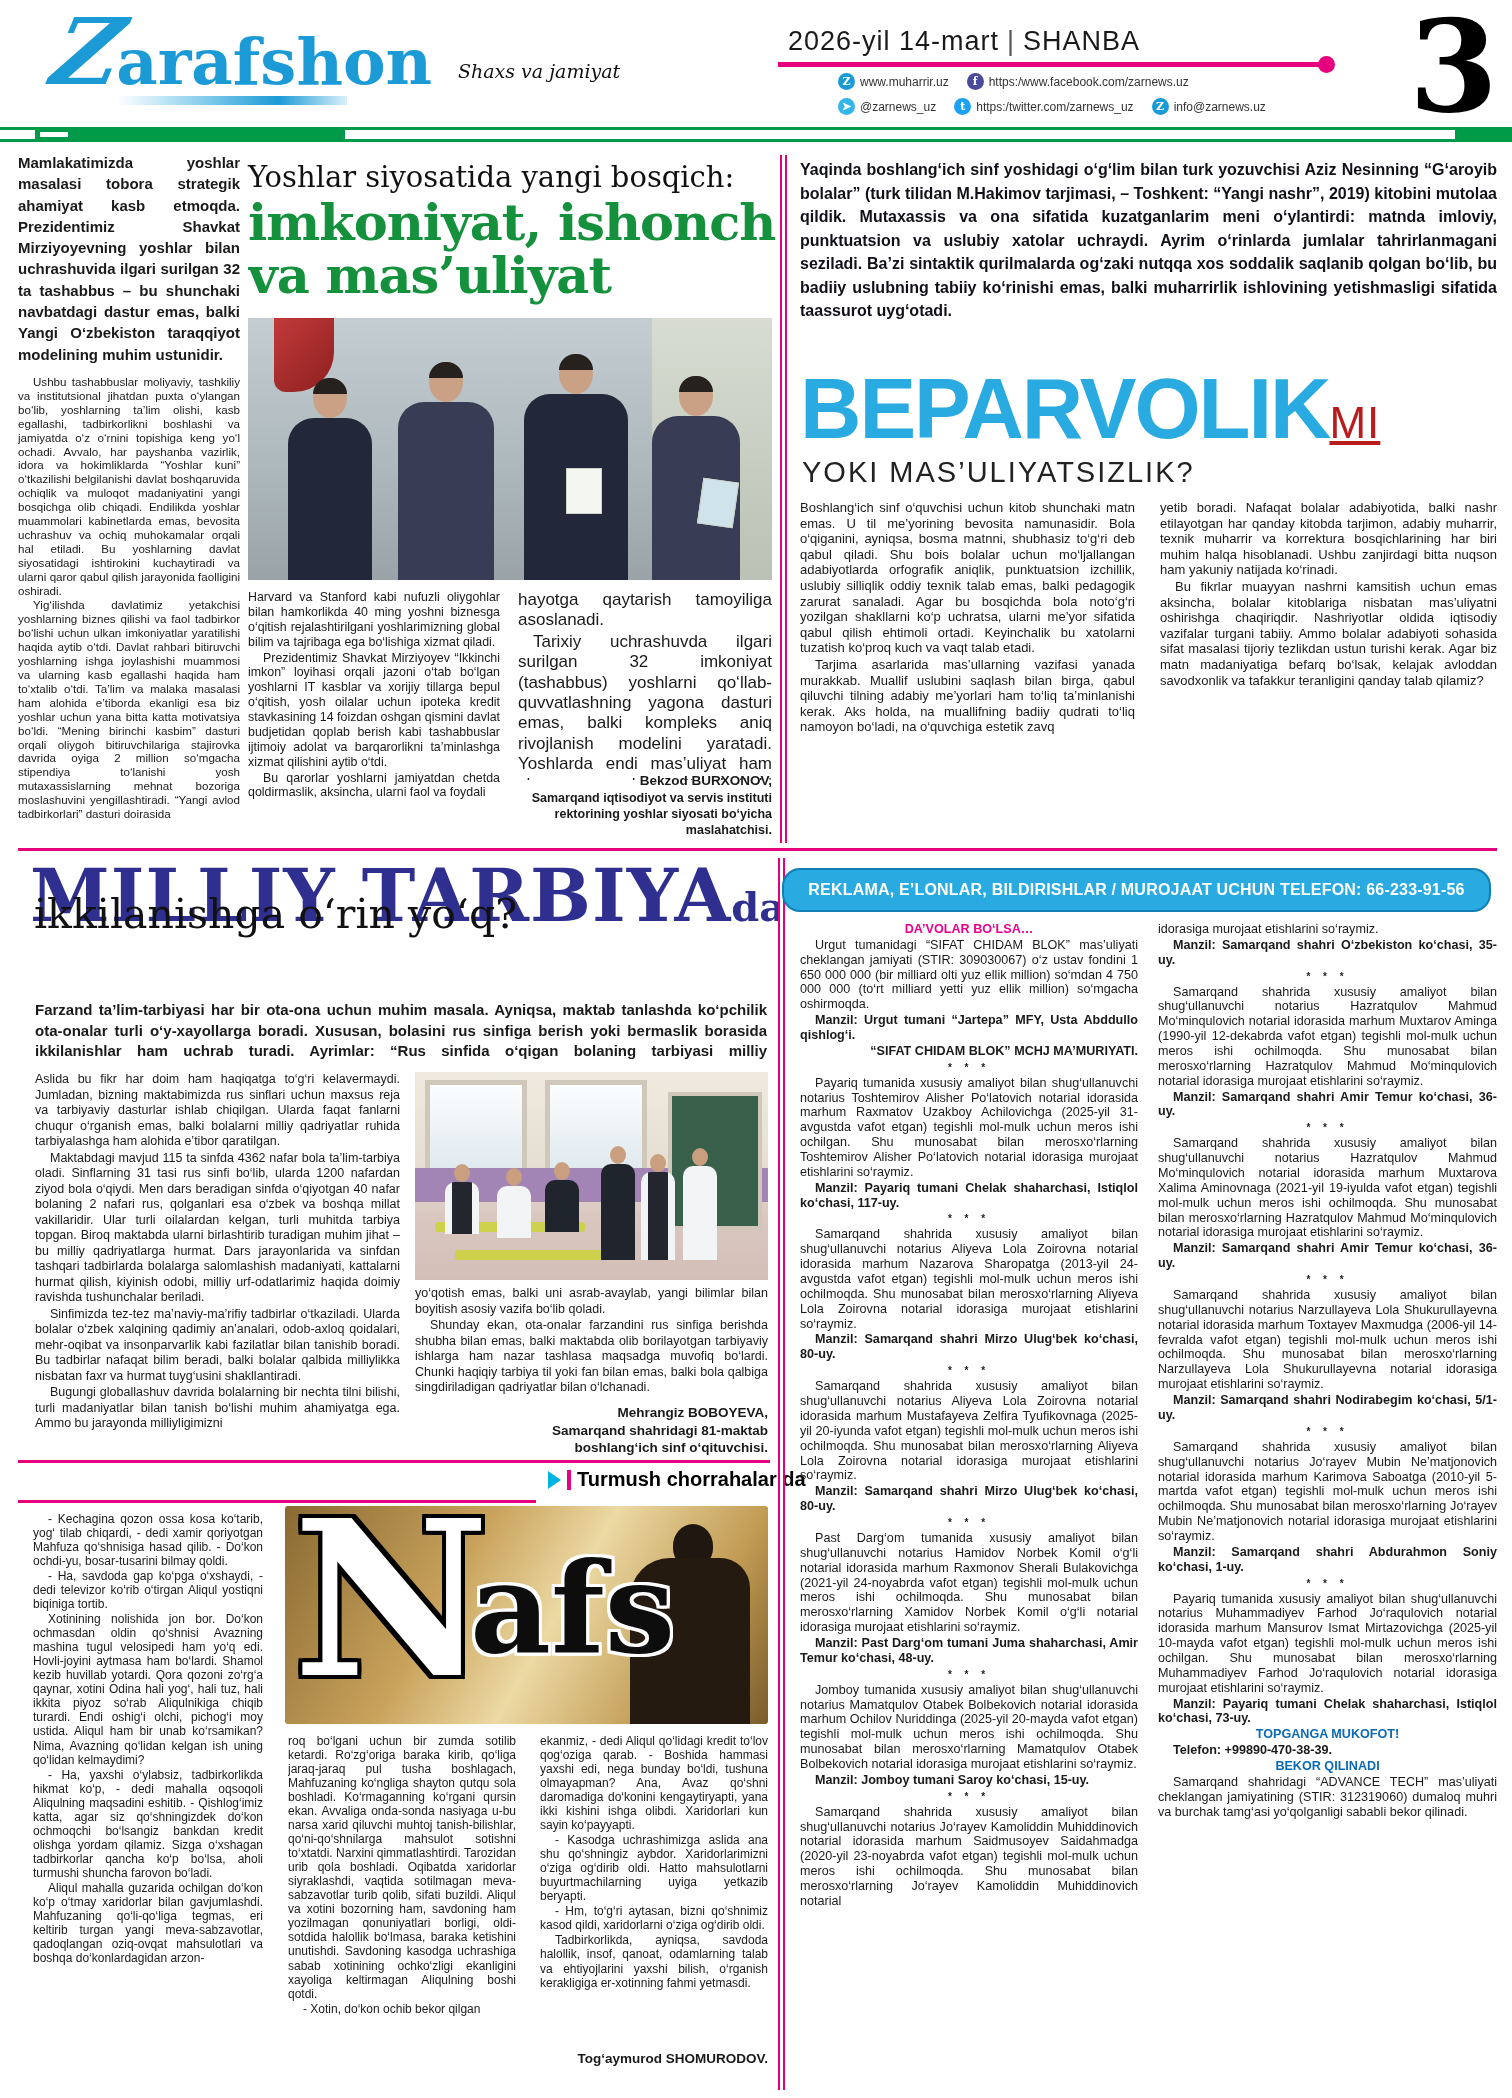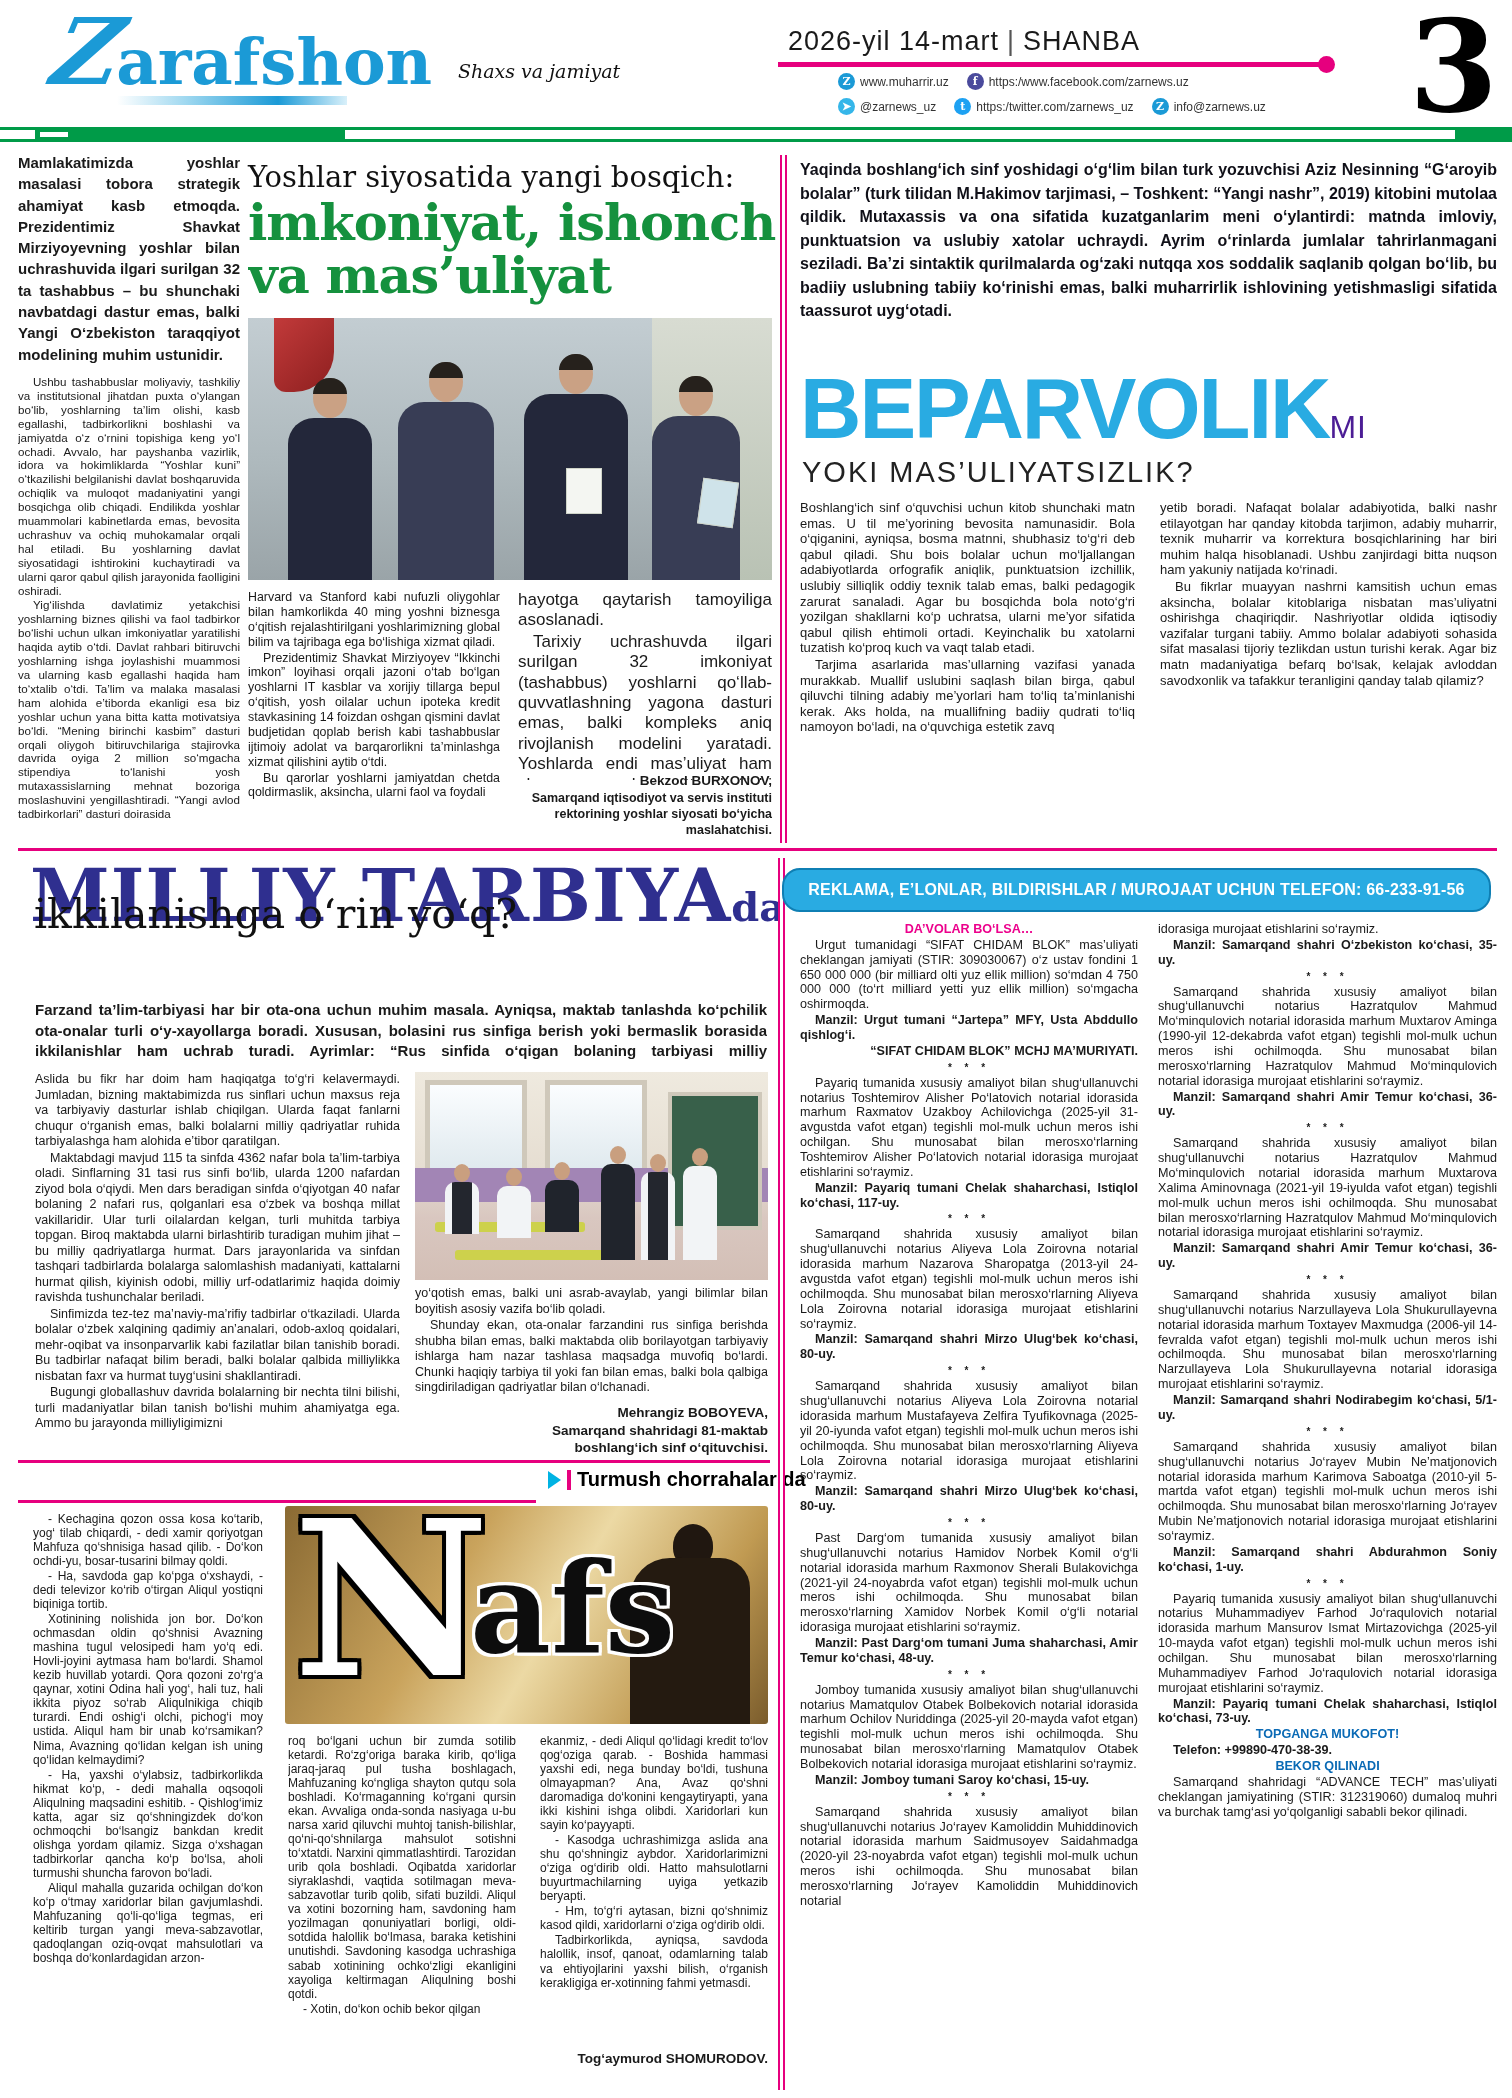--- a/index.html
+++ b/index.html
@@ -40,21 +40,21 @@
   .para.mag{color:#ec008c;}
   .para.blub{color:#0a6ab5;font-weight:bold;text-align:center;text-indent:0;}
   .para.stars{text-align:center;text-indent:0;font-weight:bold;letter-spacing:5px;font-size:10px;line-height:1.5;}
   .sigline{font-weight:bold;text-align:right;font-size:13.5px;line-height:1.3;}
   
   .kicker{font-family:"DejaVu Serif",serif;font-size:29px;color:#111;}
   .biggreen{font-family:"DejaVu Serif",serif;font-weight:bold;font-size:51px;line-height:1.04;color:#15913e;letter-spacing:-1px;}
   
   .leadC{font-weight:bold;font-size:16px;line-height:1.47;text-align:justify;color:#101018;}
   .bep{color:#29abe2;font-weight:bold;font-size:85px;line-height:1;letter-spacing:-2px;}
-  .bep-mi{color:#4c1d95;font-weight:normal;font-size:32px;letter-spacing:1px;}
+  .bep-mi{color:#b91c1c;font-weight:normal;font-size:44px;letter-spacing:1px;text-decoration:underline;}
   .bep-sub{font-size:29px;letter-spacing:2px;color:#222;}
   
   .mt-title{font-family:"DejaVu Serif",serif;font-weight:bold;font-size:72px;line-height:1;color:#2f2f8f;letter-spacing:1px;}
   .mt-title .da{font-size:40px;letter-spacing:0;}
   .mt-sub{font-family:"DejaVu Serif",serif;font-size:41px;color:#111;}
   .mt-lead{font-weight:bold;font-size:15px;line-height:1.38;text-align:justify;}
   .mt-body{font-size:12.5px;line-height:1.24;text-align:justify;}
   
   .story-label{display:flex;align-items:center;gap:6px;font-weight:bold;font-size:20px;color:#000;}
   .tri{width:0;height:0;border-left:13px solid #00b3e3;border-top:9px solid transparent;border-bottom:9px solid transparent;}

